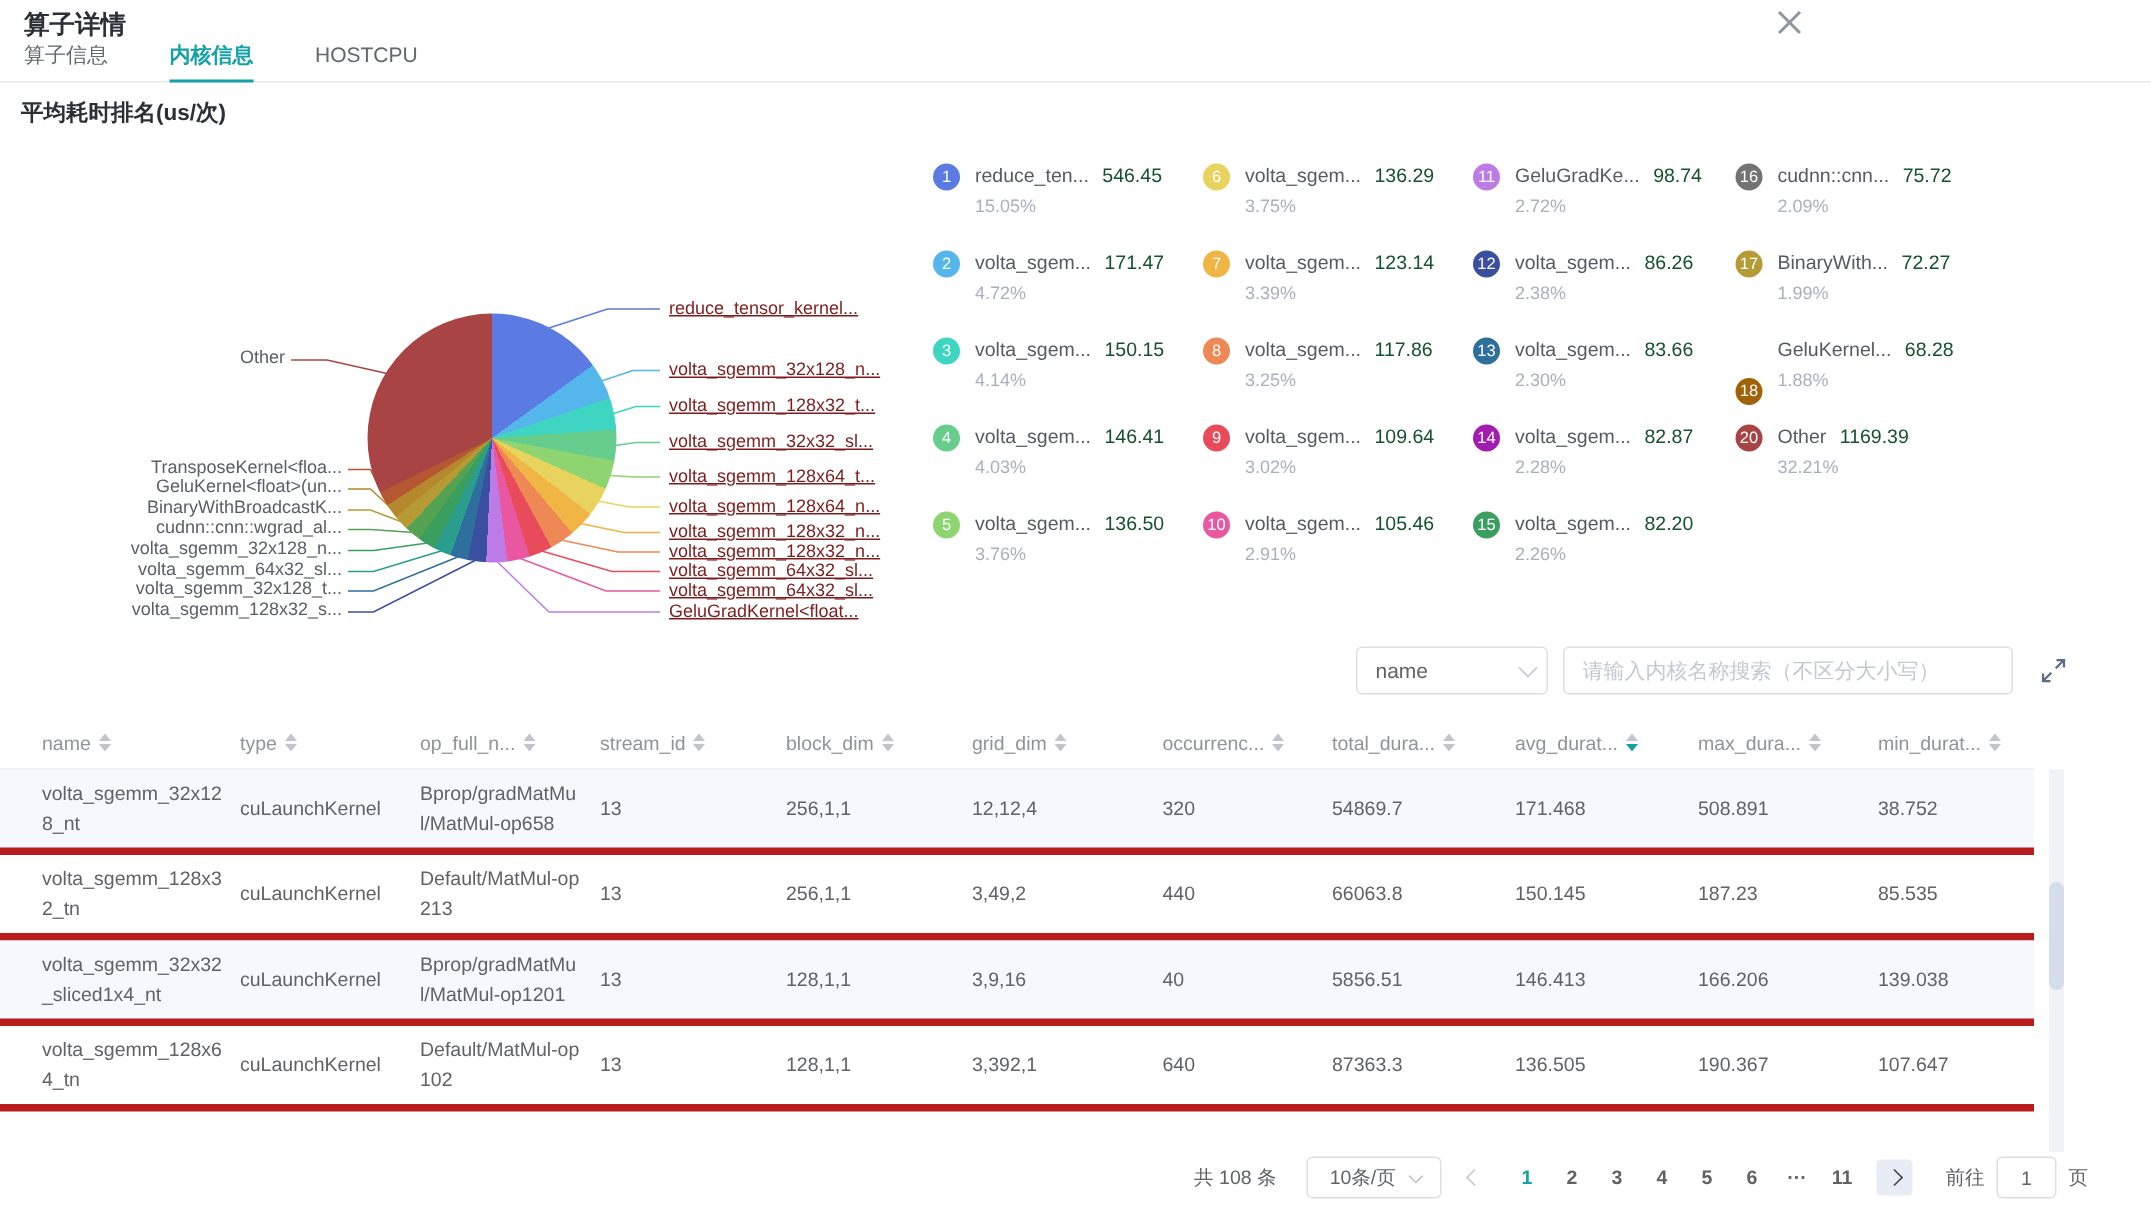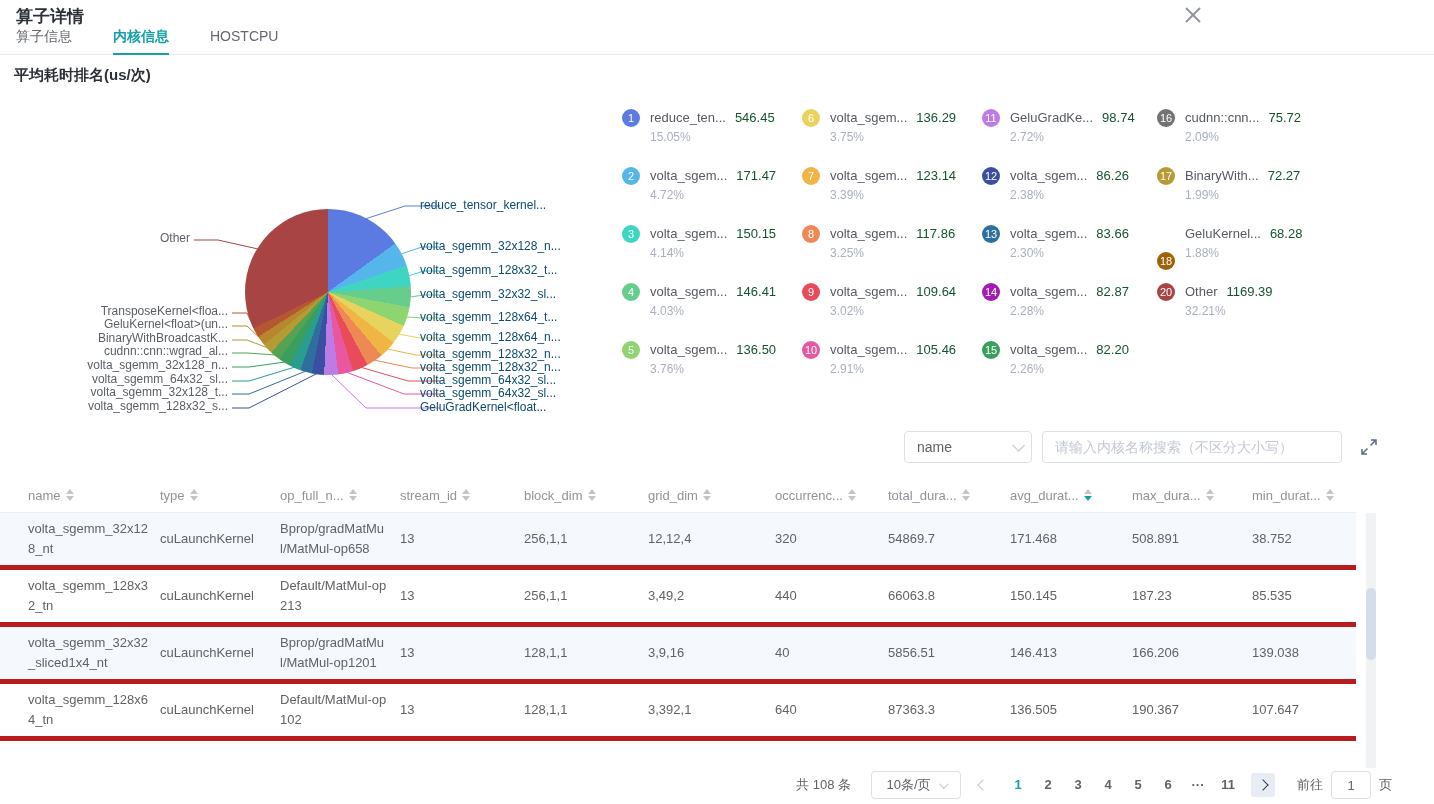--- a/index.html
+++ b/index.html
@@ -18,21 +18,21 @@
   .tab { font-size:14px; color:#63676e; padding-bottom:8px; position:relative; cursor:pointer; white-space:nowrap; }
   .tab.active { color:#14a1a8; font-weight:bold; }
   .tab.active::after { content:""; position:absolute; left:0; right:0; bottom:-1px; height:2px; background:#14a1a8; }
 
   .section-title { position:absolute; left:14px; top:66px; font-size:15px; font-weight:bold; color:#2b2f36; }
 
   
   .chart-area { position:absolute; left:0; top:95px; width:1434px; height:345px; }
   .pie { position:absolute; left:245px; top:114px; width:166px; height:166px; border-radius:50%; }
   .callout-svg { position:absolute; left:0; top:0; width:620px; height:340px; }
-  .co-right div { position:absolute; left:420px; font-size:12px; line-height:14px; color:#0c4a6e; white-space:nowrap; }
+  .co-right div { position:absolute; left:446px; font-size:12px; line-height:14px; color:#7f1d1d; white-space:nowrap;text-decoration:underline; }
   .co-right div:nth-of-type(1){top:103px} .co-right div:nth-of-type(2){top:144px}
   .co-right div:nth-of-type(3){top:168px} .co-right div:nth-of-type(4){top:192px}
   .co-right div:nth-of-type(5){top:215px} .co-right div:nth-of-type(6){top:235px}
   .co-right div:nth-of-type(7){top:252px} .co-right div:nth-of-type(8){top:265px}
   .co-right div:nth-of-type(9){top:278px} .co-right div:nth-of-type(10){top:291px}
   .co-right div:nth-of-type(11){top:305px}
   .co-left div { position:absolute; left:0; width:228px; text-align:right; font-size:12px; line-height:13px; color:#5a5e66; white-space:nowrap; }
   .co-left div:nth-of-type(1){top:137px; padding-right:38px;}
   .co-left div:nth-of-type(2){top:210px} .co-left div:nth-of-type(3){top:223px}
   .co-left div:nth-of-type(4){top:237px} .co-left div:nth-of-type(5){top:250px}

